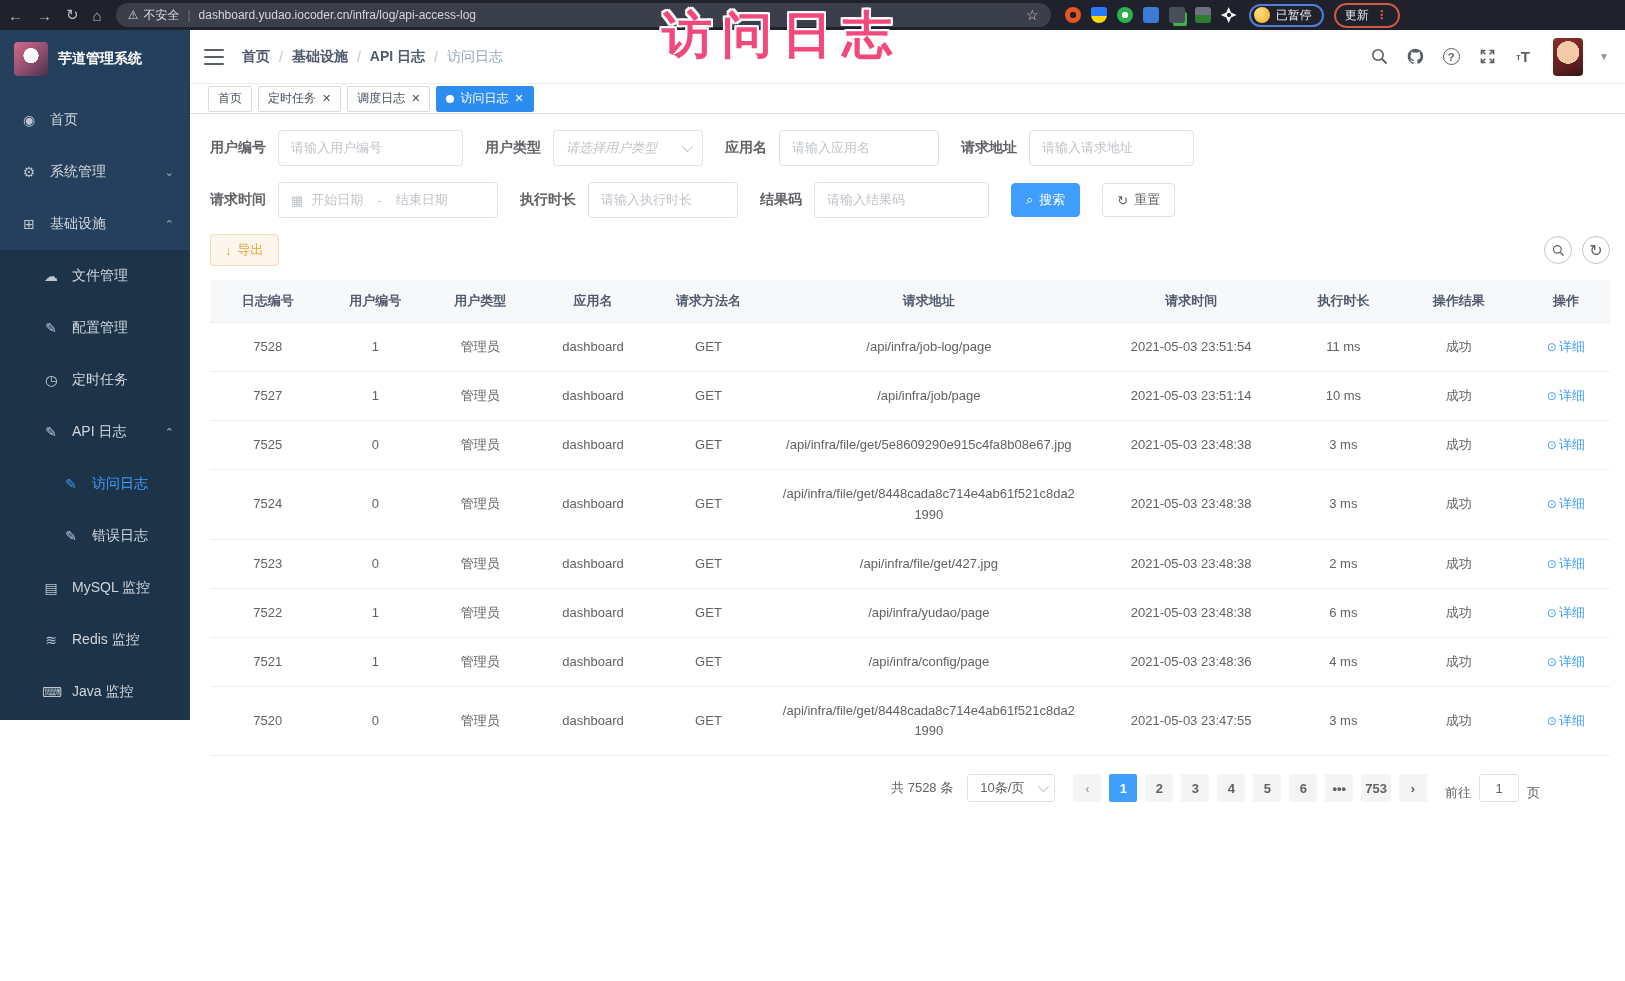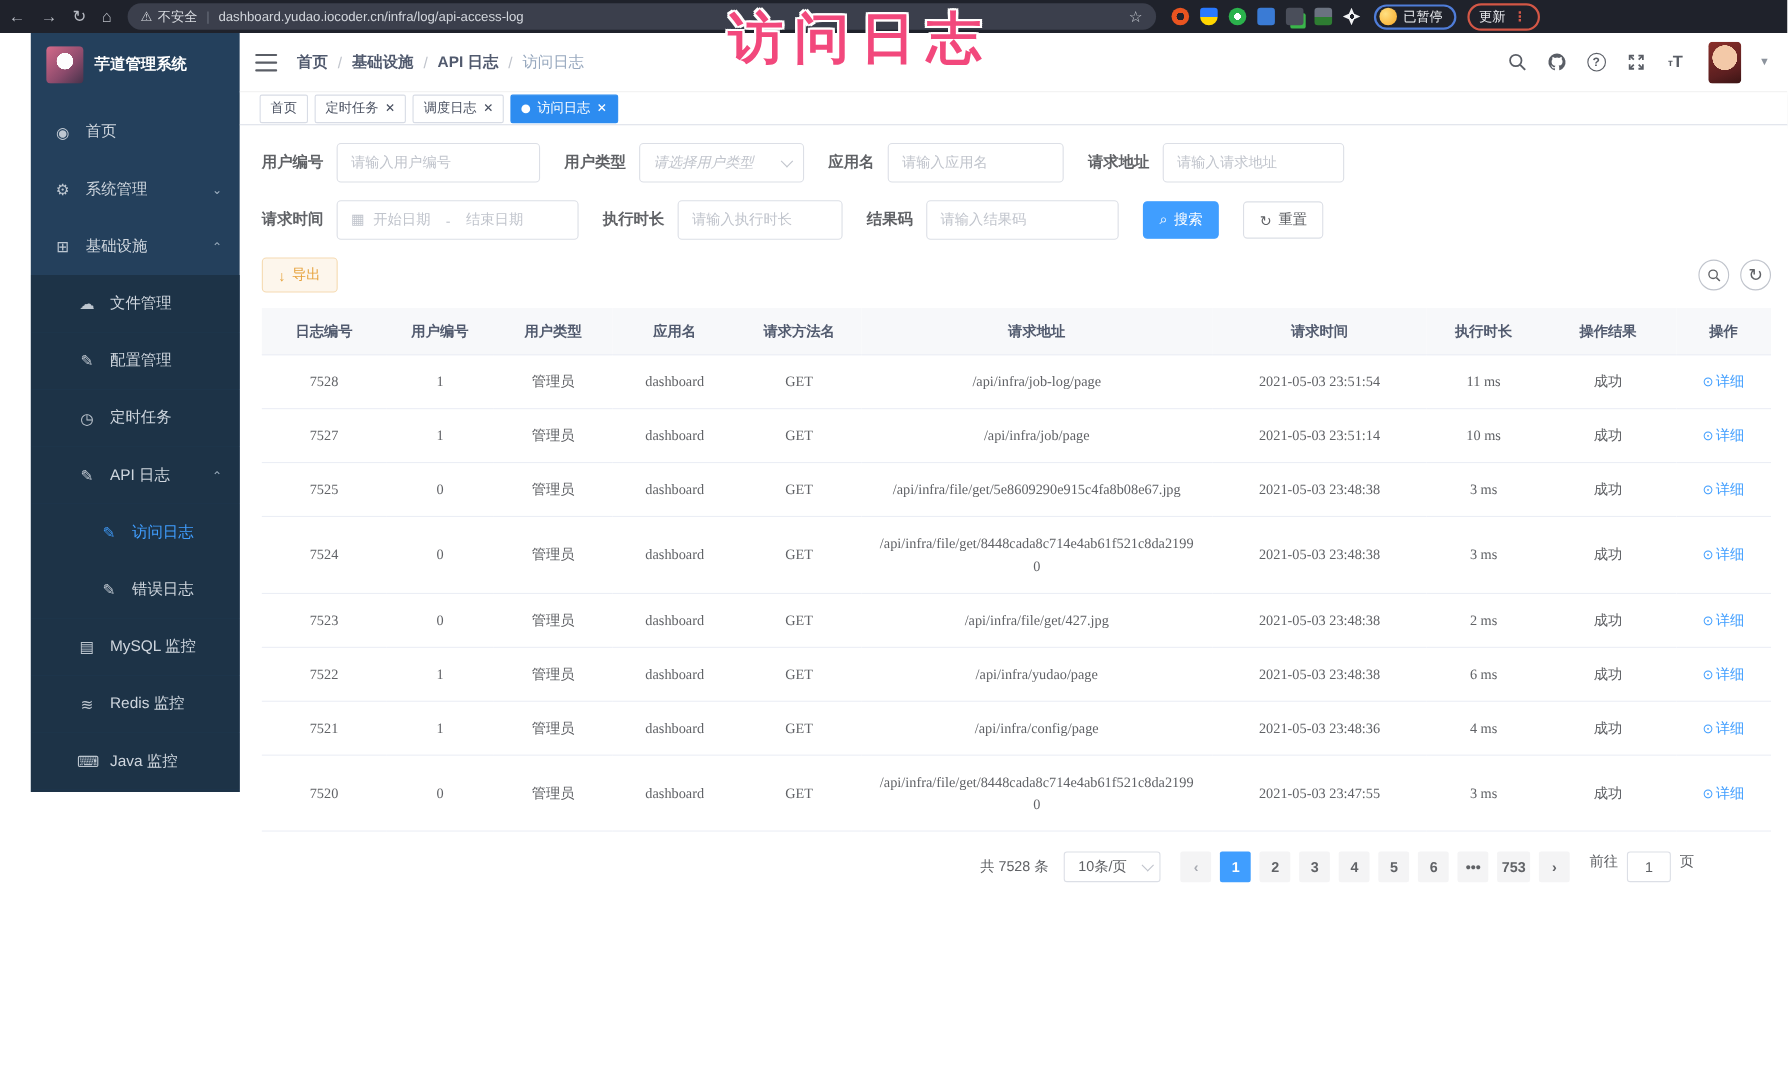--- a/index.html
+++ b/index.html
@@ -15,21 +15,21 @@
   .addr-url { color:#d2d6dc; flex:1; white-space:nowrap; overflow:hidden; }
   .addr-star { color:#d2d6dc; font-size:14px; }
   .ext-row { display:flex; align-items:center; gap:10px; margin-left:14px; }
   .ext-dot { width:16px; height:16px; border-radius:50%; display:inline-block; }
   .paused-pill { display:flex; align-items:center; gap:6px; border:2px solid #4f7dd9; border-radius:13px; padding:1px 10px 1px 3px; color:#e8eaee; font-size:12px; margin-left:12px; }
   .emoji-dot { width:16px; height:16px; border-radius:50%; background:radial-gradient(circle at 35% 35%, #ffe082, #f9a825); }
   .update-pill { display:flex; align-items:center; gap:7px; border:2px solid #d35746; border-radius:13px; padding:2px 9px; color:#e8eaee; font-size:12px; margin-left:10px; }
   .update-dots { color:#d35746; font-weight:bold; letter-spacing:1px; }
 
   
-  .app { display:flex; height:690px;margin-left:28px; }
+  .app { display:flex; height:690px; }
   .sidebar { width:190px; background:#24405c; color:#cfd6de; flex-shrink:0; display:flex; flex-direction:column; }
   .main { flex:1; display:flex; flex-direction:column; min-width:0; }
 
   
   .logo-row { display:flex; align-items:center; gap:10px; padding:12px 14px 18px 14px; }
   .logo-img { width:34px; height:34px; border-radius:4px; background:
       radial-gradient(circle at 50% 40%, #fdfdfd 0 28%, transparent 29%),
       linear-gradient(135deg,#d56a8a,#8a4a6b 60%,#45324a); }
   .logo-title { color:#fff; font-size:14px; font-weight:bold; white-space:nowrap; }
   .menu { flex:1; overflow:hidden; font-size:14px; }
@@ -81,36 +81,36 @@
   .cal-icon { color:#c0c4cc; font-size:13px; }
   .dr-sep { color:#c0c4cc; padding:0 6px; }
   .btn { height:34px; border-radius:4px; padding:0 14px; font-size:13px; display:inline-flex; align-items:center; gap:6px; cursor:pointer; border:1px solid #dcdfe6; background:#fff; color:#606266; white-space:nowrap; }
   .btn-primary { background:#409eff; border-color:#409eff; color:#fff; }
   .btn-warning-plain { background:#fdf6ec; border-color:#f5dab1; color:#e6a23c; height:32px; }
   .toolbar-row { display:flex; align-items:center; margin-bottom:14px; }
   .toolbar-right { margin-left:auto; display:flex; gap:10px; }
   .circle-btn { width:28px; height:28px; border:1px solid #c0c4cc; border-radius:50%; display:flex; align-items:center; justify-content:center; color:#606266; cursor:pointer; background:#fff; }
 
   
-  table { width:100%; border-collapse:collapse; table-layout:fixed; font-size:13px;font-family:Liberation Serif, serif; }
+  table { width:100%; border-collapse:collapse; table-layout:fixed; font-size:13px; }
   thead th { background:#f7f8fa; color:#515a6e; font-weight:bold; padding:12px 6px; text-align:center; border-bottom:1px solid #ebeef5; }
   tbody td { color:#606266; padding:14px 6px; text-align:center; border-bottom:1px solid #ebeef5; line-height:1.55; word-break:break-all; }
   td.url-cell { padding-left:14px; padding-right:14px; }
   .detail-link { color:#409eff; cursor:pointer; white-space:nowrap; }
   .detail-link .eye { font-size:12px; margin-right:2px; }
 
   
   .pagination { display:flex; align-items:center; justify-content:flex-end; gap:8px; padding:18px 70px 14px 0; font-size:13px; color:#606266; }
   .pg-total { margin-right:6px; }
   .pg-size { height:28px; border:1px solid #dcdfe6; border-radius:3px; display:flex; align-items:center; gap:14px; padding:0 8px 0 12px; color:#606266; background:#fff; cursor:pointer; margin-right:10px; }
   .pg-btn { min-width:28px; height:28px; padding:0 4px; background:#f4f4f5; border-radius:2px; display:flex; align-items:center; justify-content:center; color:#606266; cursor:pointer; font-weight:bold; }
   .pg-btn.arrow { color:#a8abb2; }
   .pg-btn.arrow.next { color:#606266; }
   .pg-btn.active { background:#409eff; color:#fff; }
-  .pg-jump { display:flex; align-items:flex-start; gap:8px; margin-left:10px; }
+  .pg-jump { display:flex; align-items:flex-end; gap:8px; margin-left:10px; }
   .pg-jump-input { width:40px; height:28px; border:1px solid #dcdfe6; border-radius:3px; text-align:center; color:#606266; display:flex; align-items:center; justify-content:center; }
 
   
   .watermark { position:absolute; top:2px; left:662px; z-index:99; font-size:50px; font-weight:bold; letter-spacing:10px; color:#f2487c; pointer-events:none;
     text-shadow:-2px -2px 0 #fff, 2px -2px 0 #fff, -2px 2px 0 #fff, 2px 2px 0 #fff, 0 -2px 0 #fff, 0 2px 0 #fff, -2px 0 0 #fff, 2px 0 0 #fff; }
 </style>
 </head>
 <body>
 
 <div class="browser-bar">

